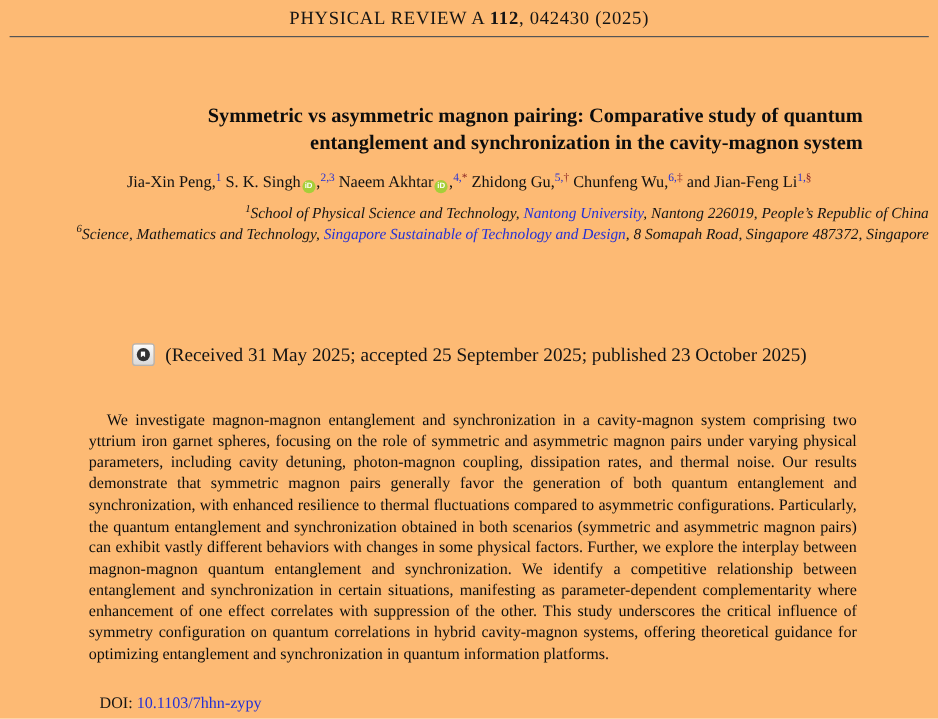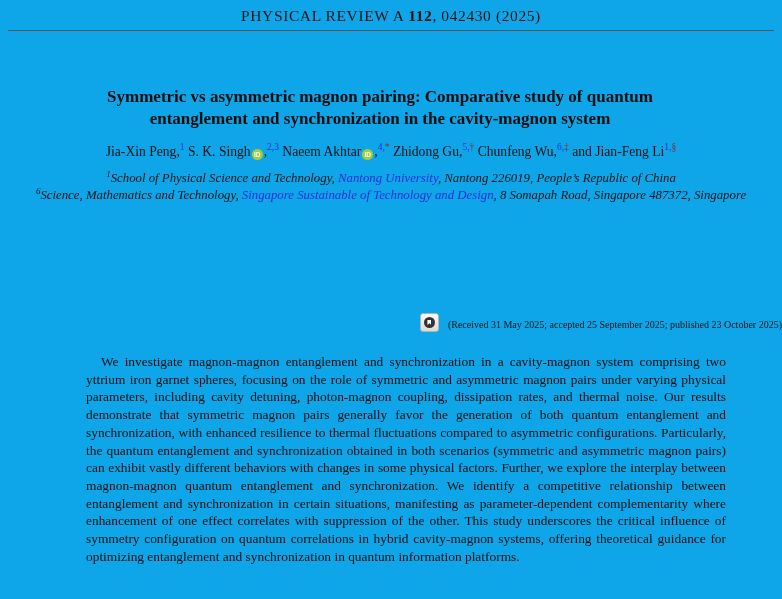--- a/index.html
+++ b/index.html
@@ -1,51 +1,51 @@
 <!DOCTYPE html>
 <html><head>
 <meta charset="utf-8">
 <style>
   html,body{margin:0;padding:0;background:#fff;}
-  .page{position:relative;width:782px;height:599px;background:#0ea5e9;overflow:hidden;
+  .page{position:relative;width:782px;height:599px;background:#fdba74;overflow:hidden;
         font-family:"Liberation Serif","DejaVu Serif",serif;color:#111;}
   
   .journal{position:absolute;top:7px;left:0;width:100%;text-align:center;
            font-size:15.5px;letter-spacing:0.6px;color:#141414;}
   .journal b{font-weight:bold;}
   .rule{position:absolute;top:30px;left:8px;right:8px;height:1px;background:#555;}
   
-  .title{position:absolute;top:86px;left:70px;width:620px;margin:0;text-align:center;
+  .title{position:absolute;top:86px;left:99px;width:620px;margin:0;text-align:right;
          font-size:17px;font-weight:bold;line-height:22px;color:#0d0d0d;}
   
   .authors{position:absolute;top:144px;left:31px;width:720px;text-align:center;
            font-size:13.6px;color:#111;}
   .authors sup{font-size:9.5px;line-height:0;}
   .sb{color:#2430d6;}
   .sr{color:#8b2525;}
   .orcid{display:inline-block;width:11px;height:11px;border-radius:50%;background:#a6ce39;
          color:#fff;font-family:"Liberation Sans",sans-serif;font-size:6.5px;font-weight:bold;
          line-height:11px;text-align:center;vertical-align:-1px;margin:0 1px;}
   
-  .affils{position:absolute;top:170px;left:8px;width:766px;text-align:center;
+  .affils{position:absolute;top:170px;left:8px;width:766px;text-align:right;
           font-style:italic;font-size:12.8px;line-height:16.6px;color:#141414;}
   .affils sup{font-size:9px;line-height:0;font-style:italic;}
   .lnk{color:#2430d6;text-decoration:none;cursor:pointer;}
   
-  .received{position:absolute;top:313px;left:0;width:100%;text-align:right;
-            font-size:10px;color:#141414;}
+  .received{position:absolute;top:286px;left:0;width:100%;text-align:center;
+            font-size:16px;color:#141414;}
   .crossmark{display:inline-block;position:relative;width:17px;height:17px;margin-right:9px;
              vertical-align:-4px;border:1px solid #b3b3b3;border-radius:3px;cursor:pointer;
              background:linear-gradient(#fbfbfb,#d9d9d9);}
   .cm-circle{position:absolute;left:3px;top:3px;width:11px;height:11px;border-radius:50%;
              background:#333;}
   .cm-flag{position:absolute;left:3.5px;top:2.5px;width:4px;height:5.5px;background:#fff;
            clip-path:polygon(0 0,100% 0,100% 100%,50% 68%,0 100%);}
   
-  .abstract{position:absolute;top:341px;left:74px;width:640px;margin:12px;
+  .abstract{position:absolute;top:341px;left:74px;width:640px;margin:0;
             font-size:13.4px;line-height:17.7px;text-align:justify;color:#0e0e0e;
             text-indent:15px;}
   
   .doi{position:absolute;top:578px;left:83px;font-size:13.4px;color:#141414;}
 </style>
 </head>
 <body>
 
 <div class="page">
 
@@ -60,14 +60,15 @@
     <div><sup>1</sup><span>School of Physical Science and Technology, </span><a class="lnk">Nantong University</a><span>, Nantong 226019, People’s Republic of China</span></div>
     <div><sup>6</sup><span>Science, Mathematics and Technology, </span><a class="lnk">Singapore Sustainable of Technology and Design</a><span>, 8 Somapah Road, Singapore 487372, Singapore</span></div>
   </div>
 
   <div class="received"><span class="crossmark"><span class="cm-circle">
           <span class="cm-flag"></span>
         </span></span><span>(Received 31 May 2025; accepted 25 September 2025; published 23 October 2025)</span></div>
 
   <p class="abstract">We investigate magnon-magnon entanglement and synchronization in a cavity-magnon system comprising two yttrium iron garnet spheres, focusing on the role of symmetric and asymmetric magnon pairs under varying physical parameters, including cavity detuning, photon-magnon coupling, dissipation rates, and thermal noise. Our results demonstrate that symmetric magnon pairs generally favor the generation of both quantum entanglement and synchronization, with enhanced resilience to thermal fluctuations compared to asymmetric configurations. Particularly, the quantum entanglement and synchronization obtained in both scenarios (symmetric and asymmetric magnon pairs) can exhibit vastly different behaviors with changes in some physical factors. Further, we explore the interplay between magnon-magnon quantum entanglement and synchronization. We identify a competitive relationship between entanglement and synchronization in certain situations, manifesting as parameter-dependent complementarity where enhancement of one effect correlates with suppression of the other. This study underscores the critical influence of symmetry configuration on quantum correlations in hybrid cavity-magnon systems, offering theoretical guidance for optimizing entanglement and synchronization in quantum information platforms.</p>
 
+  <div class="doi"><span>DOI: </span><a class="lnk">10.1103/7hhn-zypy</a></div>
 
 </div>
 
 </body></html>

